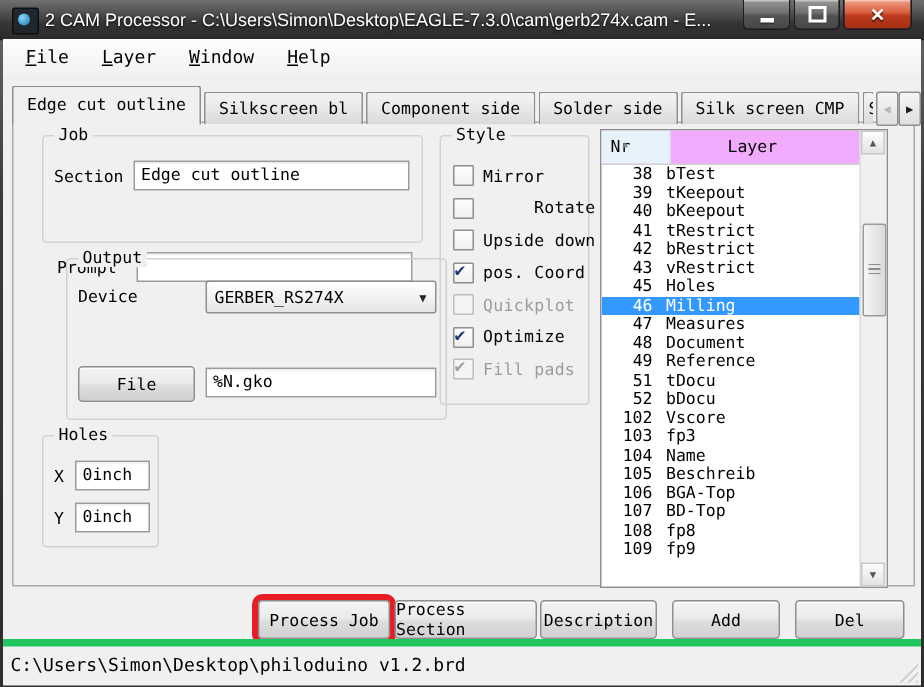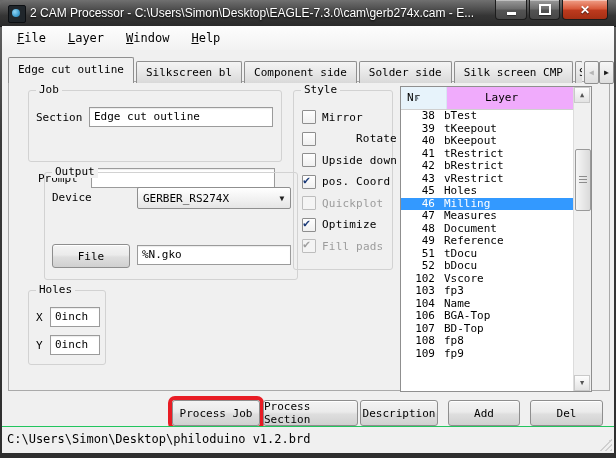--- a/index.html
+++ b/index.html
@@ -111,21 +111,21 @@
   .scroll-up{top:0;} .scroll-down{bottom:0;}
   .scroll-thumb{position:absolute;left:1px;width:14px;top:62px;height:60px;
     border:1px solid #9a9a9a;border-radius:2px;
     background:linear-gradient(90deg,#f6f6f6,#dadada);cursor:default;}
   .scroll-thumb::after{content:"";position:absolute;left:3px;right:3px;top:26px;
     height:8px;background:repeating-linear-gradient(#8c8c8c 0 1px,transparent 1px 3px);}
   
   .action-btn{position:absolute;top:350px;height:24px;}
   .action-btn.highlighted{box-shadow:0 0 0 4px var(--ann);}
   .statusbar{position:absolute;left:0;top:376px;width:612px;height:26px;
-    border-top:1px solid #22c55e;background:#f0f0f0;}
+    border-top:5px solid #22c55e;background:#f0f0f0;}
   .status-text{position:absolute;left:5px;top:0;line-height:24px;font-size:12px;color:#000;white-space:nowrap;}
   .resize-grip{position:absolute;right:2px;bottom:2px;width:13px;height:13px;
     background:
      linear-gradient(135deg,transparent 0 50%,#c8c8c8 50% 58%,transparent 58% 72%,#c8c8c8 72% 80%,transparent 80% 92%,#c8c8c8 92% 100%);
     opacity:.8;}
 </style>
 </head>
 <body>
 
 <div class="titlebar">
@@ -306,20 +306,24 @@
           </div>
           <div class="lrow">
             <span class="lnr">103</span>
             <span class="lname">fp3</span>
           </div>
           <div class="lrow">
             <span class="lnr">104</span>
             <span class="lname">Name</span>
           </div>
           <div class="lrow">
+            <span class="lnr">105</span>
+            <span class="lname">Beschreib</span>
+          </div>
+          <div class="lrow">
             <span class="lnr">106</span>
             <span class="lname">BGA-Top</span>
           </div>
           <div class="lrow">
             <span class="lnr">107</span>
             <span class="lname">BD-Top</span>
           </div>
           <div class="lrow">
             <span class="lnr">108</span>
             <span class="lname">fp8</span>

